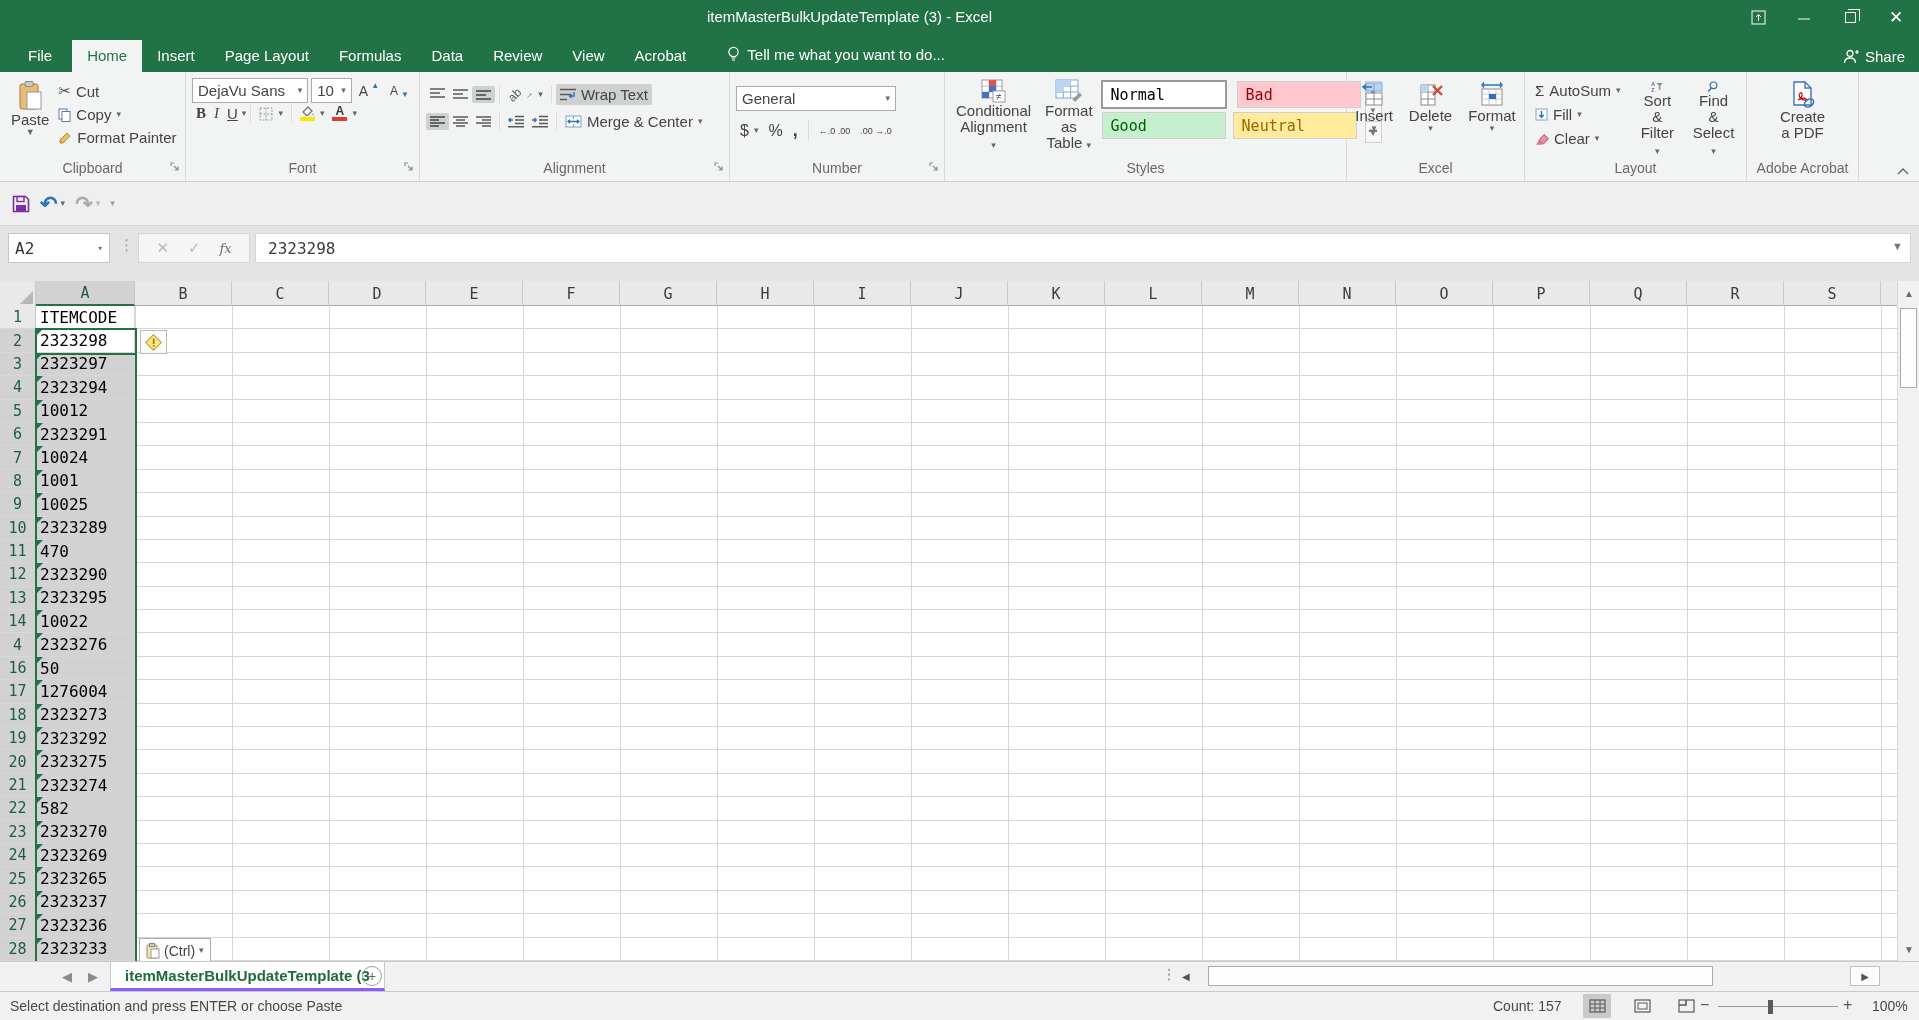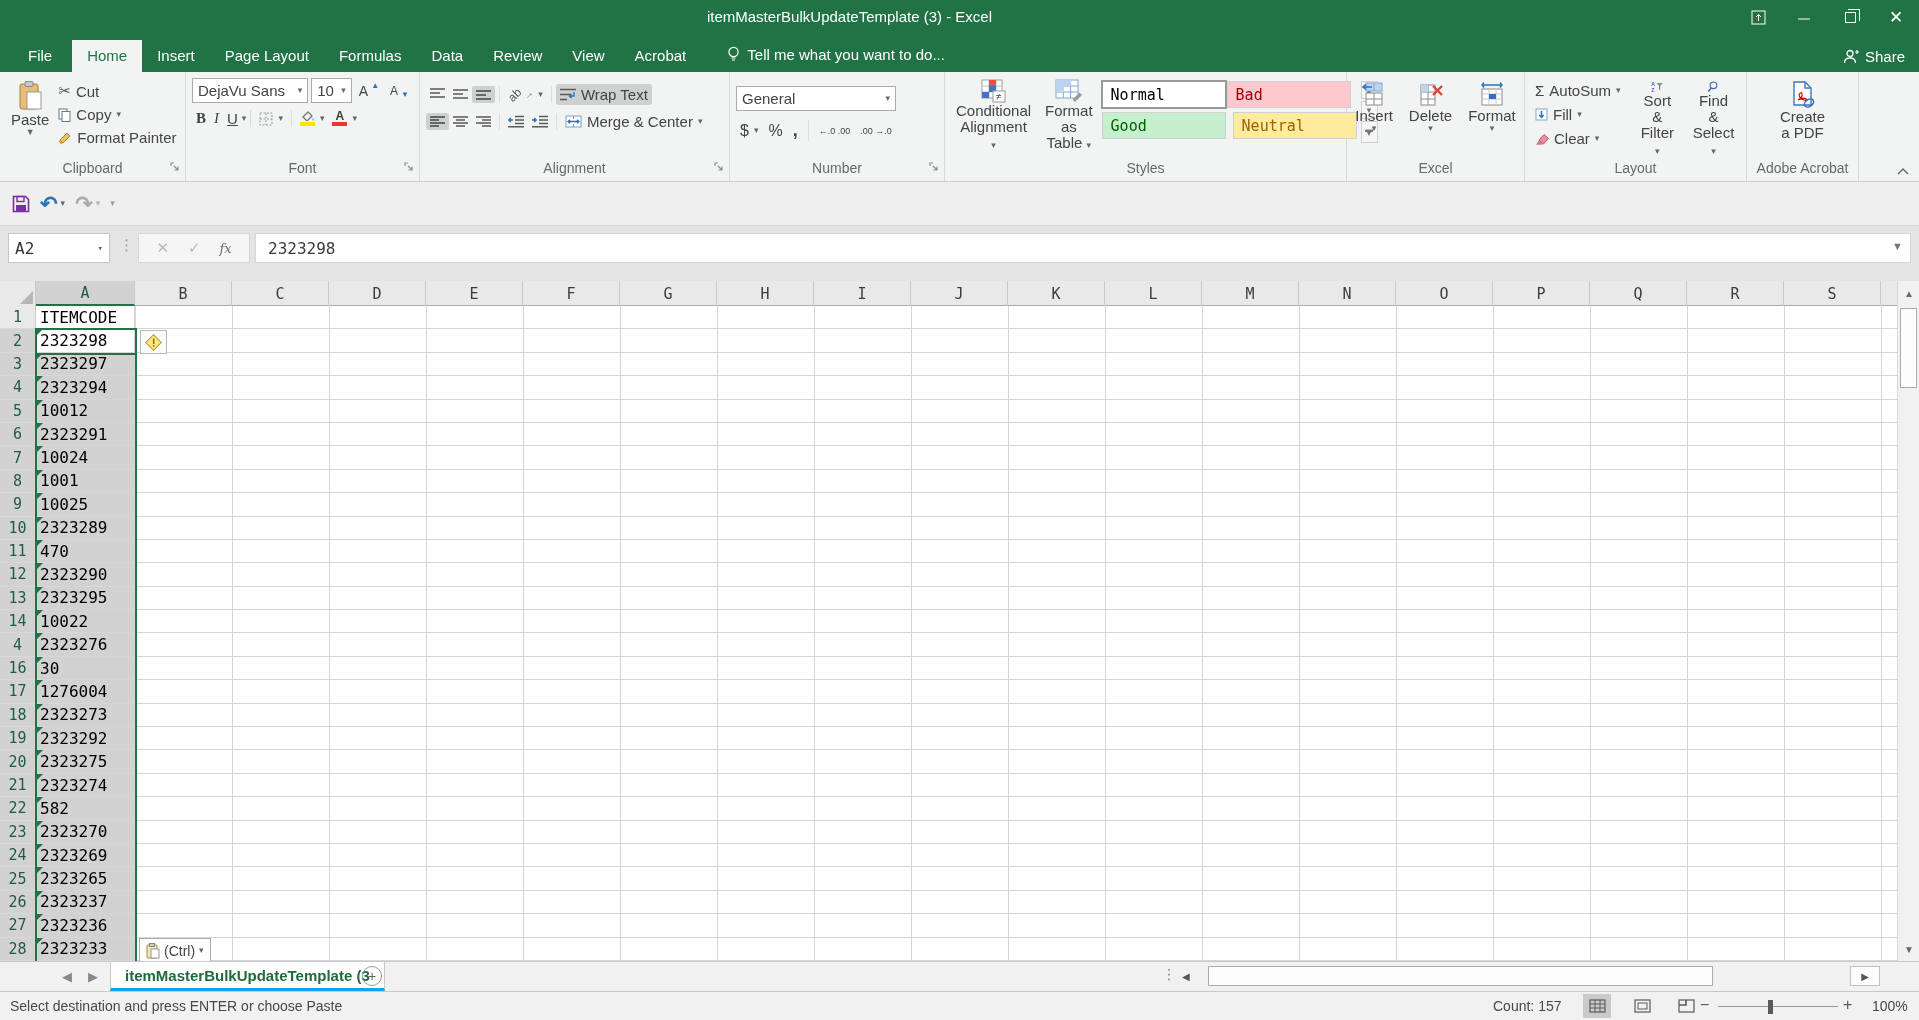--- a/index.html
+++ b/index.html
@@ -81,21 +81,21 @@
   .active-outline{position:absolute;left:35px;top:47px;width:102px;height:27px;border:2px solid #217346;pointer-events:none;z-index:3}
   .erricon{position:absolute;left:140px;top:49px;width:27px;height:24px;background:#fbfbfb;border:1px solid #b9b9b9;display:flex;align-items:center;justify-content:center;z-index:4}
   .pastefloat{position:absolute;left:139px;top:657px;height:25px;background:#fdfdfd;border:1px solid #ababab;display:flex;align-items:center;gap:4px;padding:0 6px;font-size:14px;color:#444;z-index:4}
   .vsb{position:absolute;right:0;top:0;width:22px;height:680px;background:#f1f1f1;border-left:1px solid #d9d9d9;z-index:4}
   .vsb .thumb{position:absolute;left:2px;right:2px;top:27px;height:80px;background:#fdfdfd;border:1px solid #ababab}
   .arr{position:absolute;left:0;width:22px;height:24px;display:flex;align-items:center;justify-content:center;color:#6a6a6a;font-size:10px}
 
   
   .tabbar{position:absolute;left:0;top:961px;width:1919px;height:30px;background:#f1f1f1;border-top:1px solid #c9c9c9;z-index:5}
   .navarr{position:absolute;top:7px;color:#8a8a8a;font-size:13px}
-  .sheettab{position:absolute;left:110px;top:0;height:29px;background:#fff;border-left:1px solid #c9c9c9;border-right:1px solid #c9c9c9;border-bottom:3px solid #0ea5e9;display:flex;align-items:center;padding:0 14px;font-weight:bold;color:#1e6b3c;font-size:15px}
+  .sheettab{position:absolute;left:110px;top:0;height:29px;background:#fff;border-left:1px solid #c9c9c9;border-right:1px solid #c9c9c9;border-bottom:3px solid #8b5cf6;display:flex;align-items:center;padding:0 14px;font-weight:bold;color:#1e6b3c;font-size:15px}
   .addsheet{position:absolute;left:362px;top:4px;width:20px;height:20px;border:1px solid #9a9a9a;border-radius:50%;display:flex;align-items:center;justify-content:center;color:#666;font-size:14px}
   .splitdots{position:absolute;left:1162px;top:4px;color:#808080;font-size:14px}
   .hsb-thumb{position:absolute;left:1208px;top:4px;width:505px;height:20px;background:#fdfdfd;border:1px solid #ababab}
   .hsb-right{position:absolute;left:1850px;top:4px;width:30px;height:20px;background:#fdfdfd;border:1px solid #c0c0c0;display:flex;align-items:center;justify-content:center;color:#555;font-size:10px}
   .hsb-left{position:absolute;left:1182px;top:9px;color:#555;font-size:10px}
 
   
   .statusbar{position:absolute;left:0;top:991px;width:1919px;height:29px;background:#f1f1f1;border-top:1px solid #c9c9c9;font-size:14px;color:#484848;z-index:5}
   .stmsg{position:absolute;left:10px;top:6px}
   .stcount{position:absolute;left:1493px;top:6px}
@@ -220,21 +220,21 @@
           </div>
         </div>
       </div>
       <div class="rg-label"><span>Clipboard</span>
         <svg class="dl" width="10" height="10">
             <use href="#dlr"></use>
           </svg></div>
     </div>
 
     <div class="rg" style="width:234px">
-      <div class="rg-body" style="flex-direction:column;gap:5px;">
+      <div class="rg-body" style="flex-direction:column;">
         <div style="display:flex;gap:3px">
           <div class="combo" style="width:136px">
             <span>DejaVu Sans</span>
               <span class="caret">▾</span>
           </div>
           <div class="combo" style="width:46px">
             <span>10</span>
               <span class="caret">▾</span>
           </div>
           <div class="btn" style="font-size:14px">A<span style="font-size:8px;color:#2b74b8;margin-left:-2px;margin-top:-10px">▲</span></div>
@@ -401,21 +401,21 @@
           <svg width="28" height="24" viewBox="0 0 28 24">
             <rect x="1" y="1" width="22" height="18" fill="#fff" stroke="#7da7d8"></rect>
             <path d="M1 7h22M1 13h22M8.3 1v18M15.6 1v18" stroke="#7da7d8"></path>
             <rect x="1" y="1" width="15" height="6" fill="#bdd4ee"></rect>
               <rect x="1" y="7" width="8" height="6" fill="#bdd4ee"></rect>
             <polygon points="20,23 27,16 24.5,13.5 17.5,20.5" fill="#9a9a9a"></polygon>
           </svg>
           <span class="two"><span>Format as</span><br><span>Table</span> <span class="caret">▾</span></span>
         </div>
         <div style="display:flex;flex-direction:column;gap:4px;padding-top:5px">
-          <div style="display:flex;gap:1px">
+          <div style="display:flex;gap:11px">
             <div class="stylebox selfr" style="background: rgb(255, 255, 255); color: rgb(0, 0, 0);">
                 <span>Normal</span>
               </div>
             <div class="stylebox" style="background: rgb(255, 199, 206); color: rgb(156, 0, 6);">
                 <span>Bad</span>
               </div>
           </div>
           <div style="display:flex;gap:7px">
             <div class="stylebox" style="background: rgb(198, 239, 206); color: rgb(0, 97, 0);">
                 <span>Good</span>
@@ -720,21 +720,21 @@
           <div class="rn sel">4</div>
           <div class="ca selc">
             <span>2323276</span>
             <i class="tri"></i>
           </div>
           <div class="rest"></div>
         </div>
         <div class="row">
           <div class="rn sel">16</div>
           <div class="ca selc">
-            <span>30</span>
+            <span>50</span>
             <i class="tri"></i>
           </div>
           <div class="rest"></div>
         </div>
         <div class="row">
           <div class="rn sel">17</div>
           <div class="ca selc">
             <span>1276004</span>
             <i class="tri"></i>
           </div>

